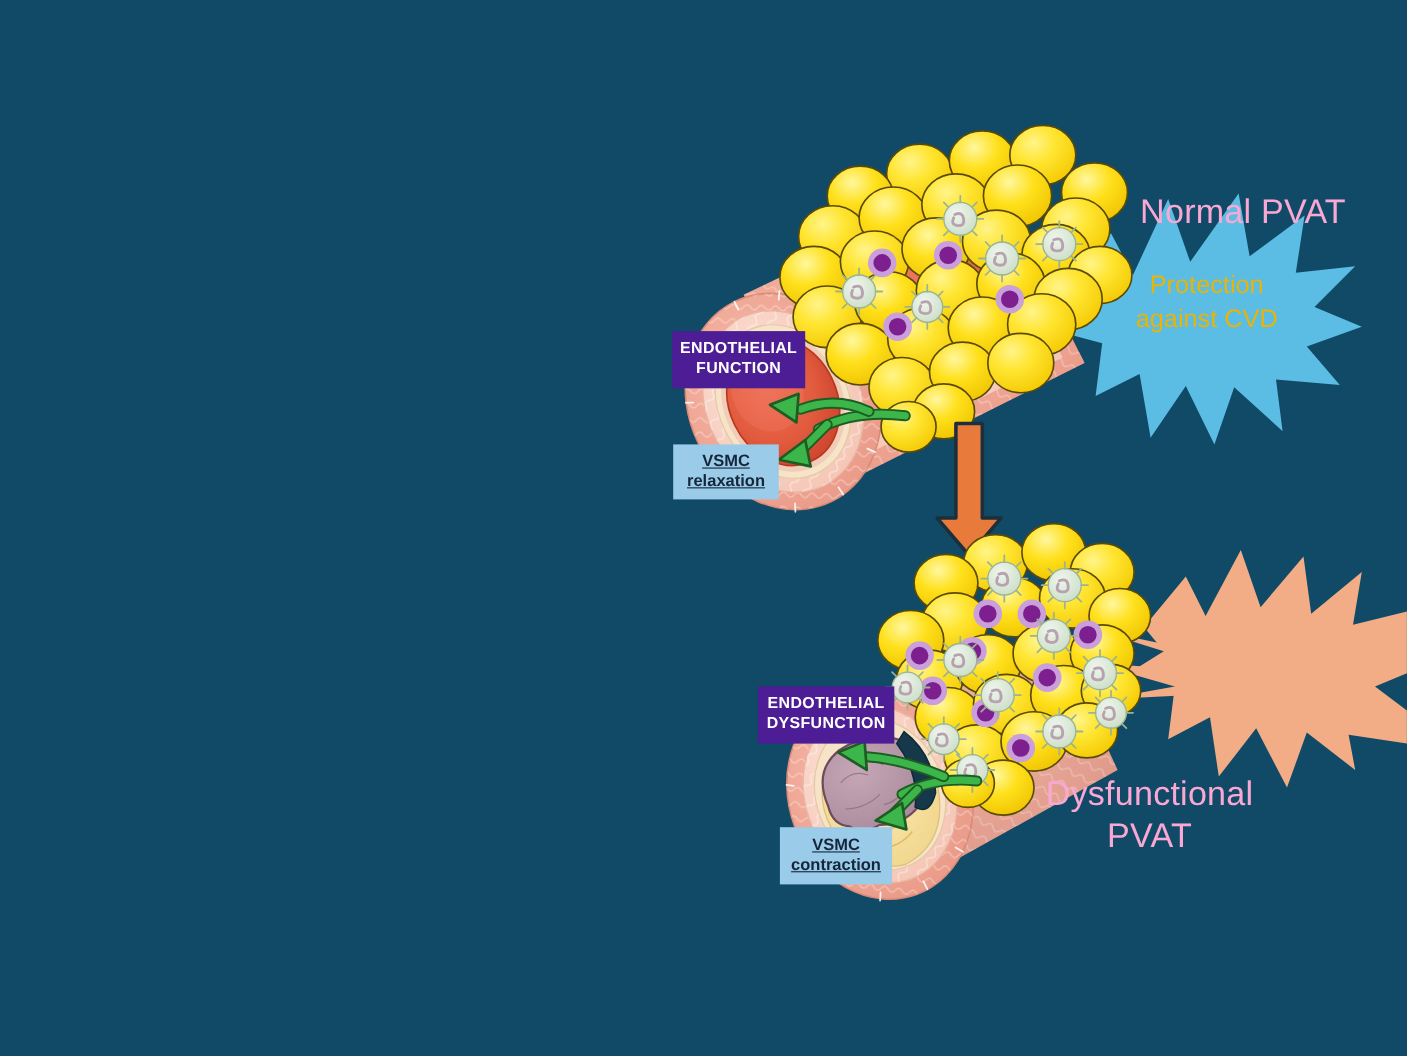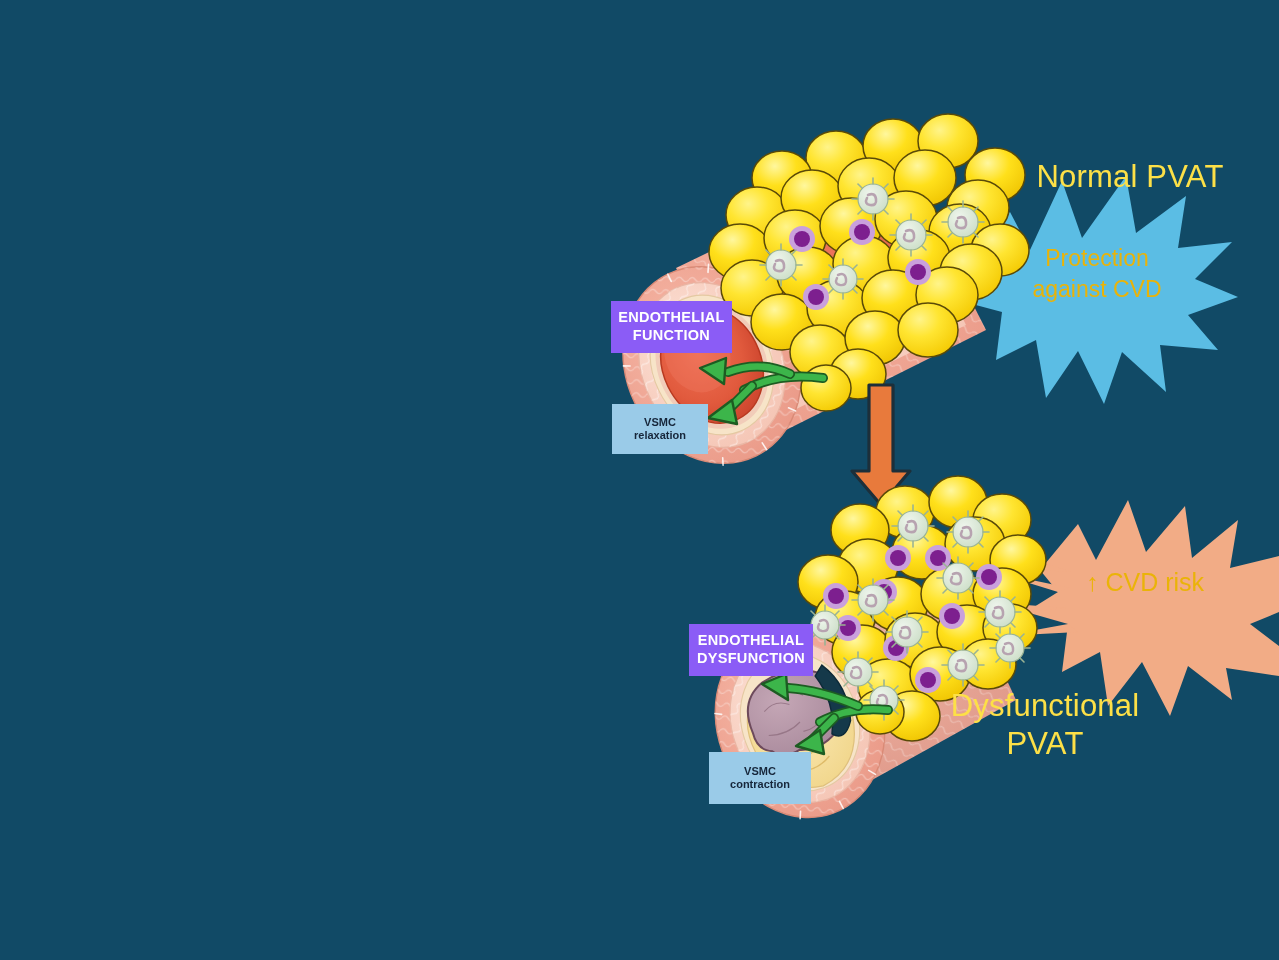--- a/index.html
+++ b/index.html
@@ -10,27 +10,28 @@
     font-family:"Liberation Sans", sans-serif;
     overflow:hidden;
     position:relative;
   }
   #stage{position:absolute;left:0;top:0;width:1279px;height:960px;}
   #stage svg{position:absolute;left:0;top:0;}
 
   
   .panel-title{
     position:absolute;
-    color:#fde047;
+    color:#f9a8d4;
     font-size:31px;
     font-weight:400;
     line-height:1.22;
     text-align:center;
     letter-spacing:0.2px;
     white-space:pre-line;
+    margin-top:16px;
   }
   #title-normal{left:1012px;top:158px;width:236px;}
   #title-dysfunctional{left:920px;top:687px;width:250px;}
 
   .burst-label{
     position:absolute;
     color:#eab308;
     font-size:23px;
     font-weight:400;
     line-height:1.33;
@@ -46,29 +47,30 @@
     display:flex;
     flex-direction:column;
     align-items:center;
     justify-content:center;
     text-align:center;
     font-weight:bold;
     line-height:1.22;
     white-space:pre-line;
   }
   .tag.endo{
-    background:#8b5cf6;
+    background:#4c1d95;
     color:#ffffff;
     font-size:14.5px;
     letter-spacing:0.3px;
   }
   .tag.vsmc{
     background:#9acbe8;
     color:#16263a;
-    font-size:11px;
+    font-size:15px;
+    text-decoration:underline;
   }
   #tag-endothelial-function{left:611px;top:301px;width:121px;height:52px;}
   #tag-vsmc-relaxation{left:612px;top:404px;width:96px;height:50px;}
   #tag-endothelial-dysfunction{left:689px;top:624px;width:124px;height:52px;}
   #tag-vsmc-contraction{left:709px;top:752px;width:102px;height:52px;}
 </style>
 </head>
 <body>
 
 <div id="stage">
@@ -655,21 +657,20 @@
 
 <div class="tag endo" id="tag-endothelial-function">ENDOTHELIAL
 FUNCTION</div>
 
 <div class="tag vsmc" id="tag-vsmc-relaxation">VSMC
 relaxation</div>
 
 <div class="panel-title" id="title-dysfunctional">Dysfunctional
 PVAT</div>
 
-<div class="burst-label" id="burst-label-risk">↑ CVD risk</div>
 
 <div class="tag endo" id="tag-endothelial-dysfunction">ENDOTHELIAL
 DYSFUNCTION</div>
 
 <div class="tag vsmc" id="tag-vsmc-contraction">VSMC
 contraction</div>
 
 </div>
 
 </body></html>

